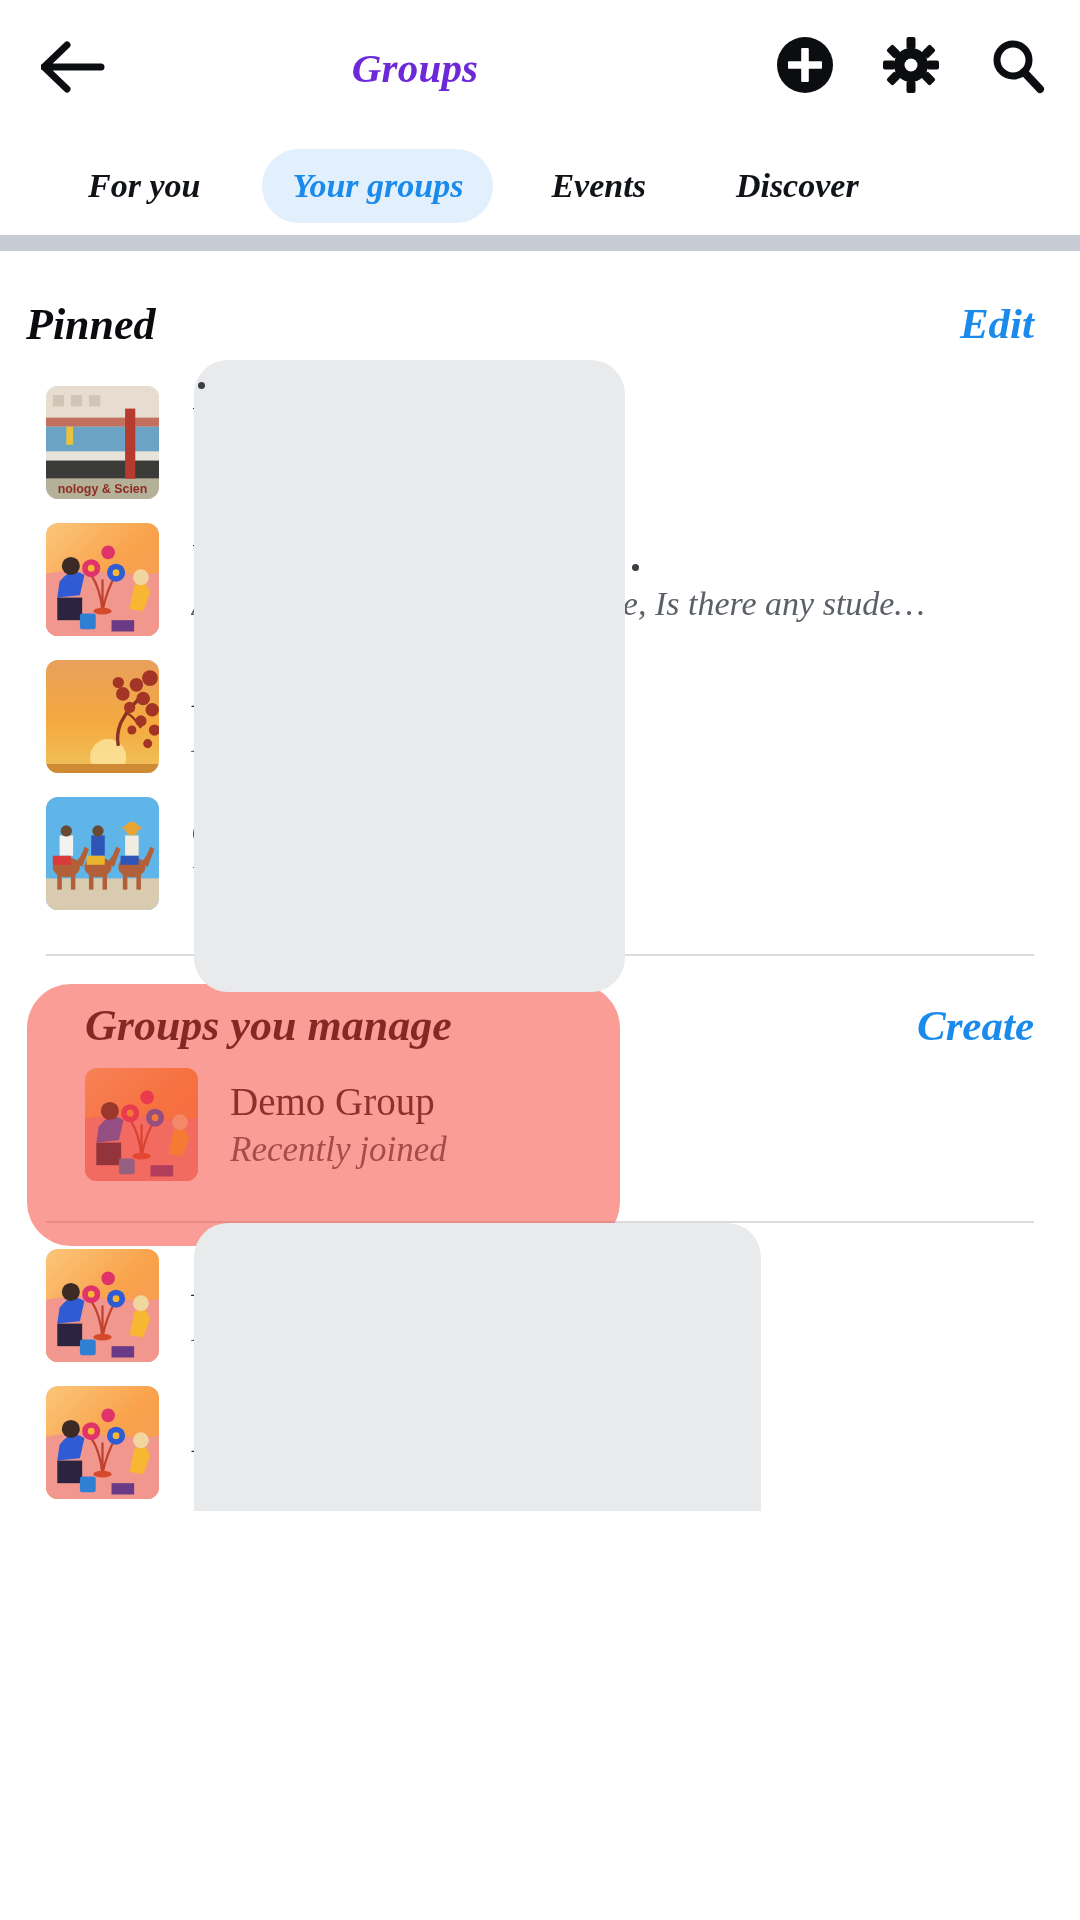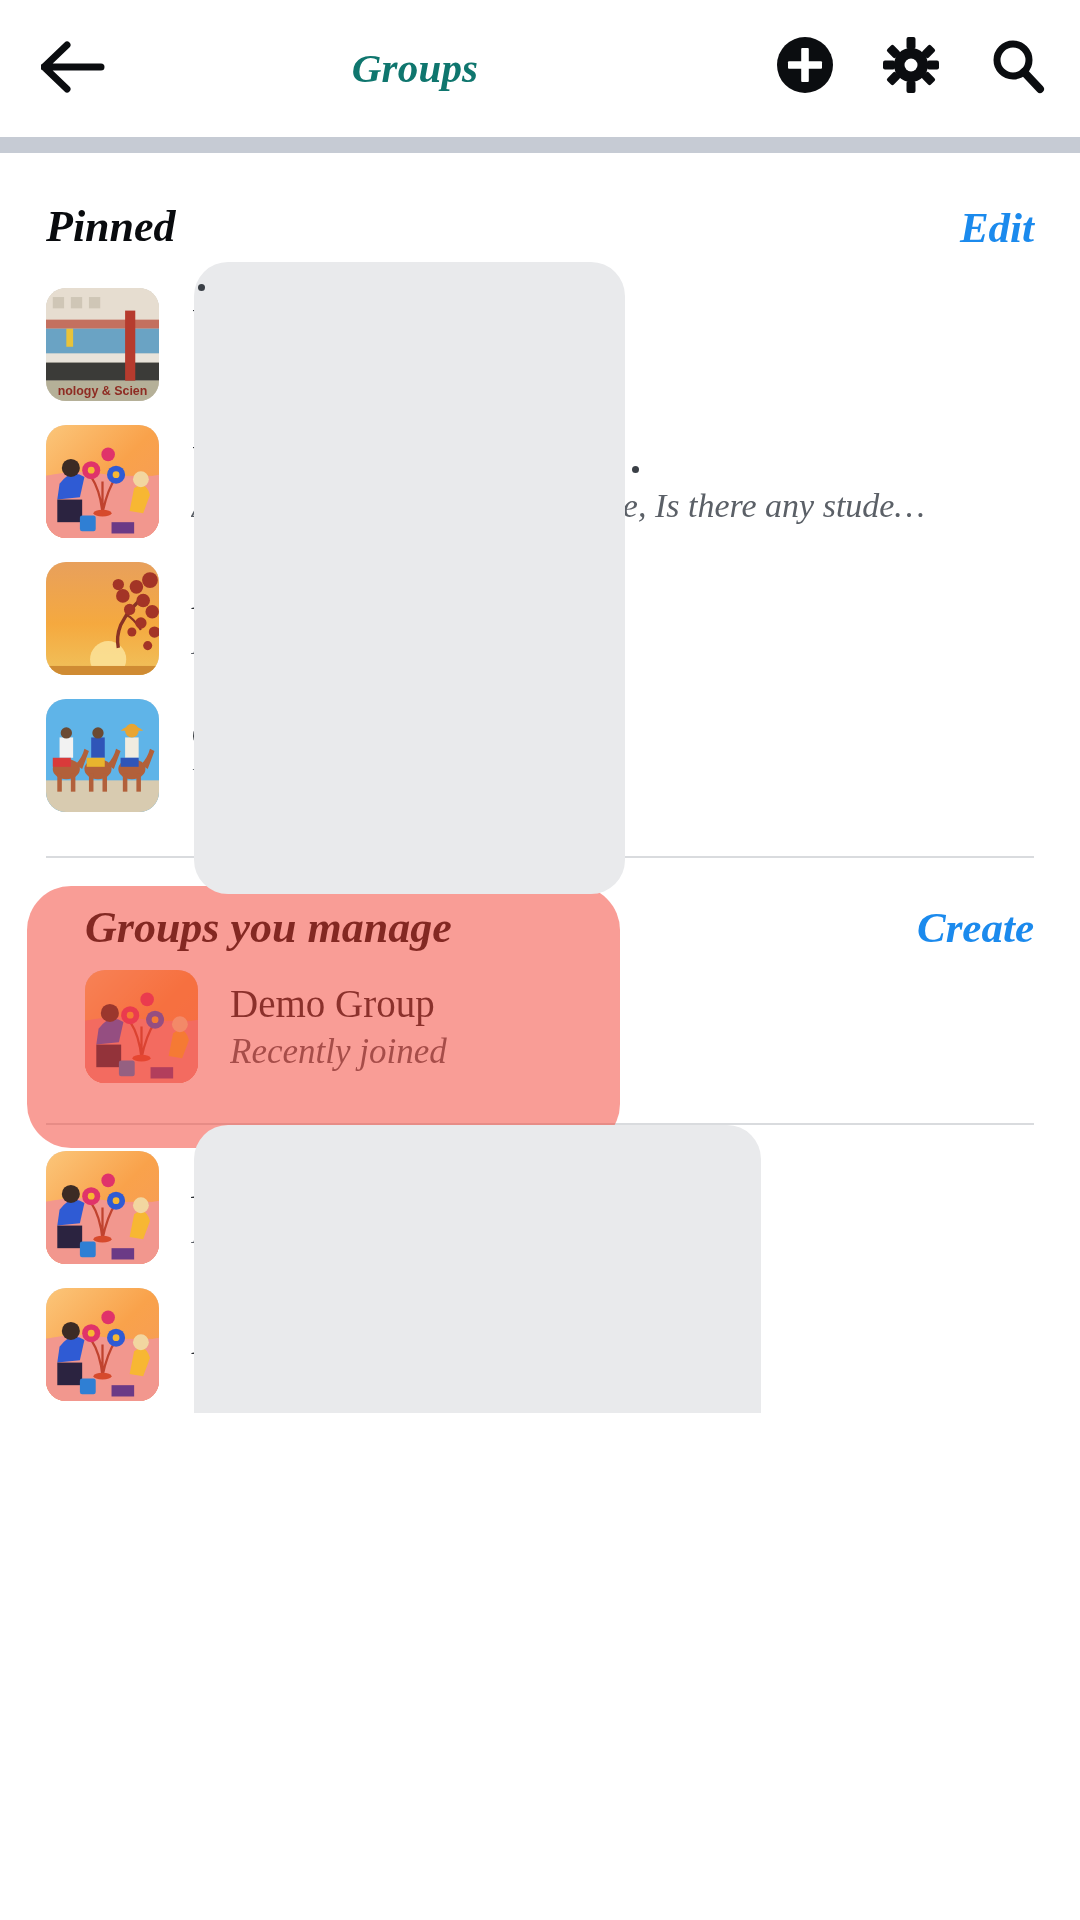--- a/index.html
+++ b/index.html
@@ -43,21 +43,21 @@
   }
   .header-title {
     position: absolute;
     left: 0;
     right: 0;
     top: 44px;
     text-align: center;
     font-size: 41px;
     font-style: italic;
     font-weight: 700;
-    color: #0f766e;
+    color: #6d28d9;
     letter-spacing: 0.2px;
     padding-right: 250px;
   }
   .header-actions {
     position: absolute;
     right: 32px;
     top: 36px;
     display: flex;
     align-items: center;
     gap: 44px;
@@ -115,23 +115,23 @@
   }
 
   
   .content {
     position: relative;
     background: #ffffff;
   }
 
   .section-head {
     display: flex;
-    align-items: flex-end;
+    align-items: flex-start;
     justify-content: space-between;
-    padding: 48px 46px 10px 46px;
+    padding: 48px 46px 10px 26px;
     gap: 19px;
   }
   .section-title {
     font-size: 44px;
     font-style: italic;
     font-weight: 700;
     color: #090b0e;
     letter-spacing: 0px;
   }
   .section-action {
@@ -157,21 +157,21 @@
     position: relative;
     display: flex;
     align-items: center;
     height: 137px;
     padding: 0 46px;
     gap: 32px;
   }
   .avatar {
     width: 113px;
     height: 113px;
-    border-radius: 20px;
+    border-radius: 12px;
     flex: 0 0 113px;
     overflow: hidden;
     position: relative;
     background: #ddd;
   }
   .avatar svg { display: block; width: 100%; height: 100%; }
   .row-text {
     display: flex;
     flex-direction: column;
     justify-content: center;
@@ -314,20 +314,26 @@
         <span>
           <svg width="58" height="58" viewBox="0 0 58 58">
             <circle cx="25" cy="24" r="16" stroke="#0b0d10" stroke-width="7" fill="none"></circle>
             <path d="M36 36 L52 53" stroke="#0b0d10" stroke-width="8" stroke-linecap="round"></path>
           </svg>
         </span>
       </div>
     </div>
   </div>
 
+  <div class="tabs">
+    <div class="tab spacer-1">For you</div>
+    <div class="tab active spacer-2">Your groups</div>
+    <div class="tab spacer-3">Events</div>
+    <div class="tab">Discover</div>
+  </div>
 
   <div class="divider-bar"></div>
 
   <div class="content">
 
     <div class="section-head">
       <div class="section-title">Pinned</div>
       <div class="section-action">Edit</div>
     </div>
 

